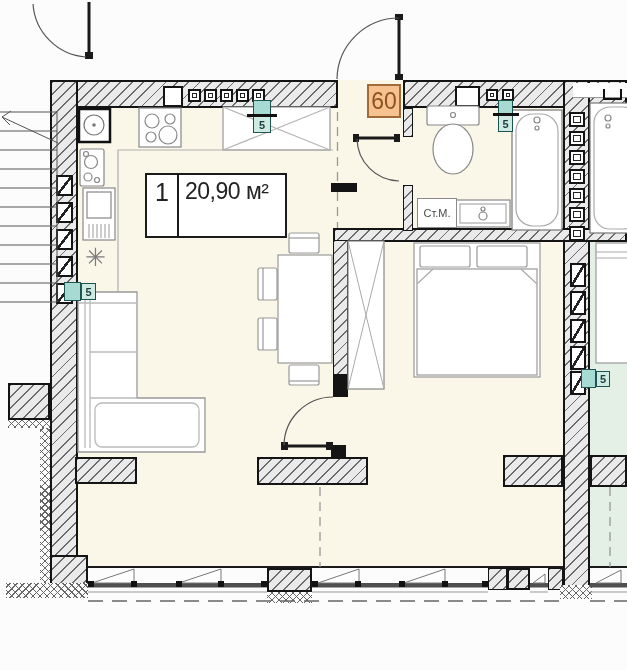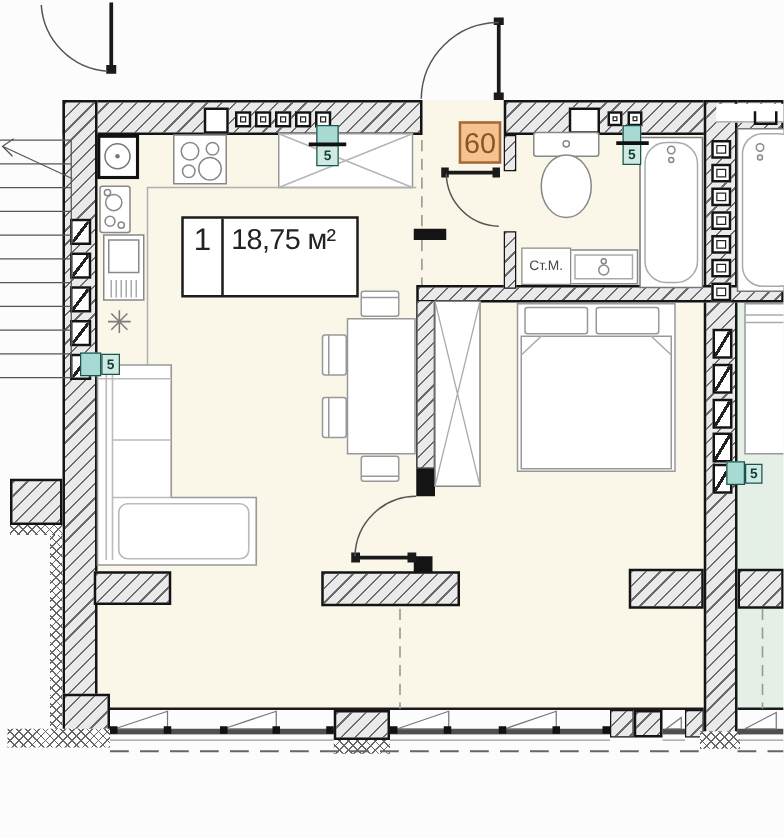--- a/index.html
+++ b/index.html
@@ -10,21 +10,21 @@
         border:2px solid #141414;box-sizing:border-box;z-index:3;}
   .wall.thin{border-width:1.5px;}
   .solid{position:absolute;background:#141414;z-index:4;}
   .insul{position:absolute;z-index:3;background-color:#fdfdfd;
         background-image:repeating-linear-gradient(45deg,#666 0 1px,transparent 1px 5px),
                          repeating-linear-gradient(-45deg,#666 0 1px,transparent 1px 5px);}
   .vent{position:absolute;background:#fff;border:2px solid #141414;box-sizing:border-box;z-index:4;}
   .vent.diag{background-image:linear-gradient(to bottom right,transparent 44%,#222 44%,#222 56%,transparent 56%);}
   .vent.inner::after{content:"";position:absolute;inset:2px;border:1.5px solid #222;}
   svg.lines{position:absolute;left:0;top:0;z-index:5;}
-  .badge{position:absolute;left:367px;top:97px;width:34px;height:34px;background:var(--badge-bg,#f6c28f);
+  .badge{position:absolute;left:367px;top:84px;width:34px;height:34px;background:var(--badge-bg,#f6c28f);
         border:2px solid #a2693a;box-sizing:border-box;color:var(--badge-text,#8a5420);
         font-size:23px;display:flex;align-items:center;justify-content:center;z-index:6;}
   .area{position:absolute;left:145px;top:173px;width:142px;height:65px;background:#fff;border:2px solid #1b1b1b;
         box-sizing:border-box;display:flex;z-index:6;color:#222;}
   .area .idx{width:30px;border-right:2px solid #1b1b1b;display:flex;align-items:flex-start;justify-content:center;font-size:25px;padding-top:3px;}
   .area .vals{flex:1;padding:2px 0 0 6px;font-size:23px;line-height:29px;letter-spacing:-0.5px;white-space:nowrap;}
   .stm{position:absolute;left:417px;top:198px;width:40px;height:30px;border:1.5px solid #8a8a8a;background:#fff;
         box-sizing:border-box;color:#4a4a4a;font-size:11px;display:flex;align-items:center;justify-content:center;z-index:6;}
   .fridge{position:absolute;left:85px;top:243px;font-size:25px;color:#7d7d7d;z-index:5;}
   .mk{position:absolute;box-sizing:border-box;border:1.5px solid #1e544f;z-index:6;}
@@ -227,21 +227,21 @@
     </g>
     <g>
       <path d="M 604 89 V 99 H 621 V 89" fill="none" stroke="#111" stroke-width="2"></path>
     </g>
   </svg>
 
   <div class="badge">60</div>
   <div class="area">
     <div class="idx">1</div>
     <div class="vals">
-      <div>18,75 м²</div>
+      <div>20,90 м²</div>
     </div>
   </div>
   <div class="stm">Ст.М.</div>
   <div class="fridge">✳</div>
 
   <div class="mk teal" style="left:253px;top:100px;width:18px;height:16px;"></div>
   <div class="mk lbl" style="left:253px;top:116px;width:18px;height:17px;">5</div>
   <div class="mkbar" style="left:247px;top:114px;width:30px;height:3px;"></div>
 
   <div class="mk teal" style="left:498px;top:100px;width:15px;height:15px;"></div>

